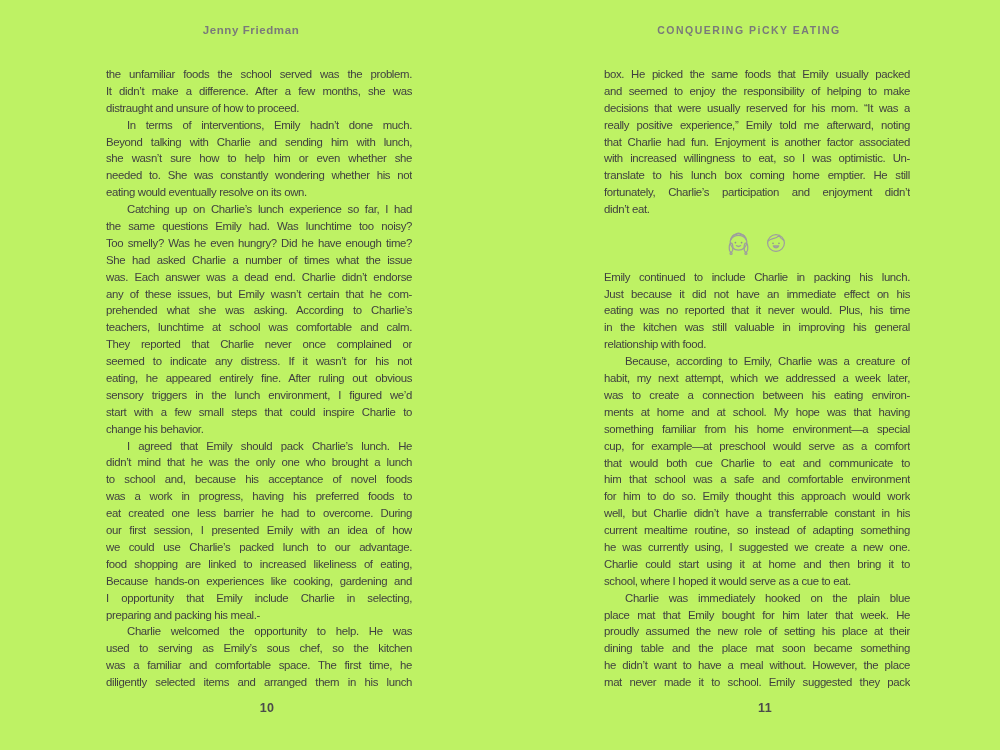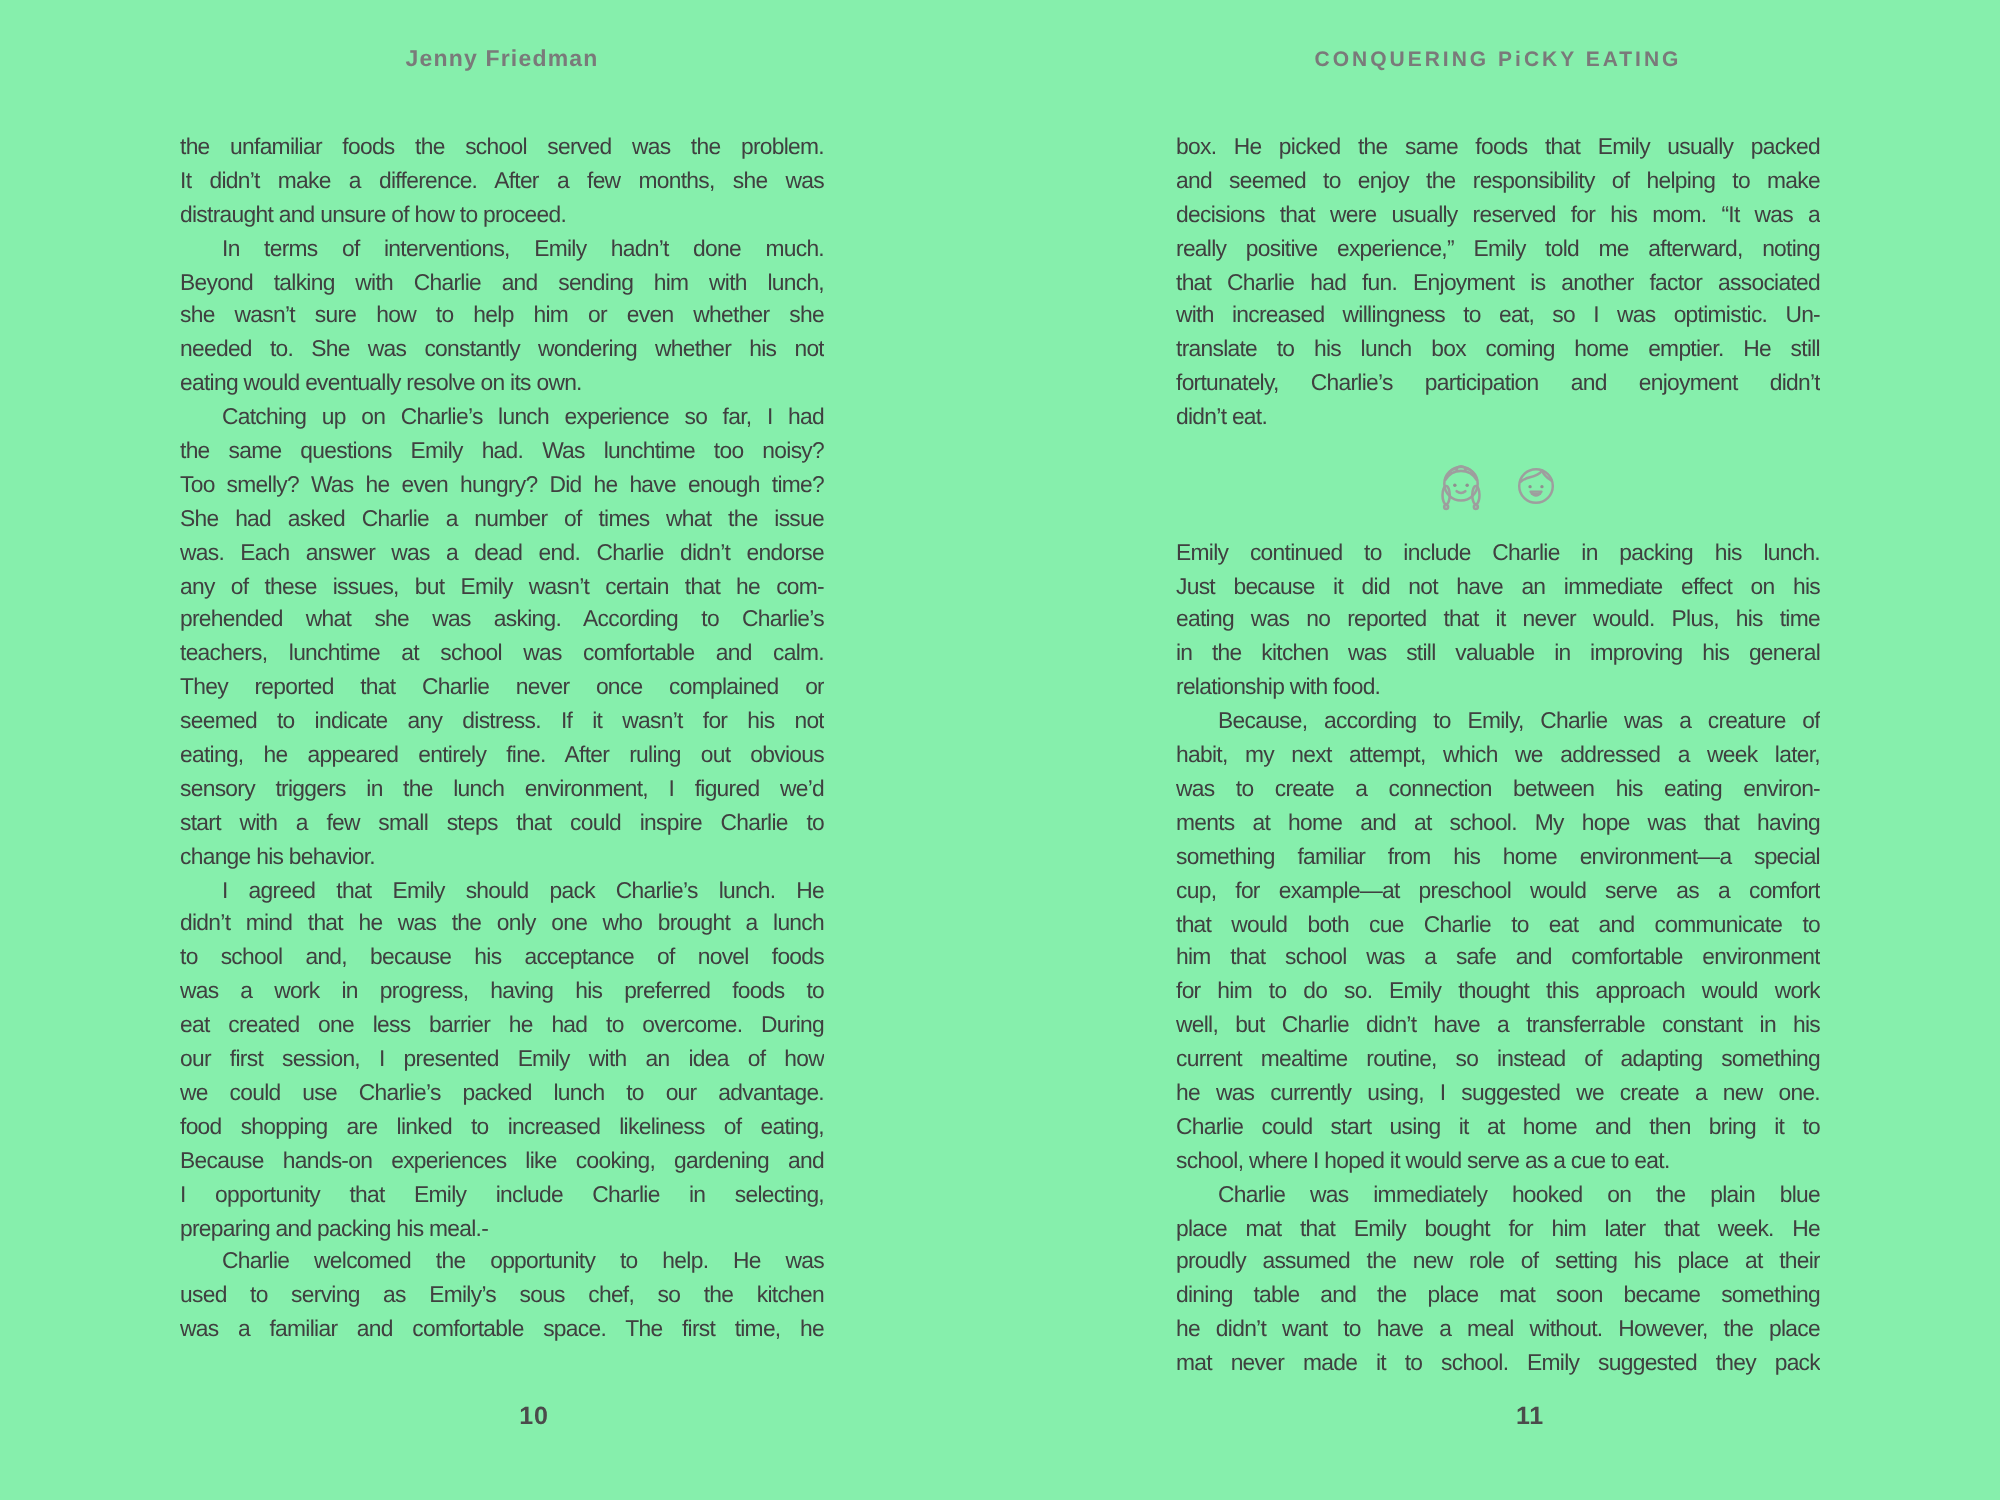--- a/index.html
+++ b/index.html
@@ -1,34 +1,34 @@
 <!DOCTYPE html>
 <html><head>
 <meta charset="utf-8">
 <style>
   html,body{margin:0;padding:0;background:#ffffff;}
   .spread{
     position:relative;
     width:1000px;height:750px;
-    background:#86efac;
+    background:#bef264;
     font-family:"Liberation Sans","DejaVu Sans",sans-serif;
     overflow:hidden;
   }
   .page{position:absolute;top:0;height:750px;width:322px;}
   .page.left{left:90px;}
   .page.right{left:588px;}
   .running-head{
     position:absolute;top:24px;left:0;width:100%;
     text-align:center;
     color:#7a7a7a;
     font-weight:700;
   }
   .running-head.author{font-size:11.5px;letter-spacing:0.6px;}
   .running-head.title{font-size:10.5px;letter-spacing:1.5px;}
-  .textblock{position:absolute;top:66px;left:0;right:0;}
+  .textblock{position:absolute;top:66px;left:16px;right:0;}
   .line{
     font-size:11.4px;
     letter-spacing:-0.35px;
     line-height:16.9px;
     height:16.9px;
     color:#404040;
     text-align:justify;
     overflow:hidden;
   }
   .line::after{content:"";display:inline-block;width:100%;height:0;vertical-align:top;}
@@ -83,20 +83,21 @@
         <div class="line">eat created one less barrier he had to overcome. During</div>
         <div class="line">our first session, I presented Emily with an idea of how</div>
         <div class="line">we could use Charlie’s packed lunch to our advantage.</div>
         <div class="line">food shopping are linked to increased likeliness of eating,</div>
         <div class="line">Because hands-on experiences like cooking, gardening and</div>
         <div class="line">I opportunity that Emily include Charlie in selecting,</div>
         <div class="line lastline">preparing and packing his meal.-</div>
         <div class="line indent">Charlie welcomed the opportunity to help. He was</div>
         <div class="line">used to serving as Emily’s sous chef, so the kitchen</div>
         <div class="line">was a familiar and comfortable space. The first time, he</div>
+        <div class="line">diligently selected items and arranged them in his lunch</div>
       </div>
     <footer class="folio">10</footer>
   </section>
 
   <section class="page right">
     <header class="running-head title">CONQUERING PiCKY EATING</header>
     <div class="textblock" id="right-col">
         <div class="line">box. He picked the same foods that Emily usually packed</div>
         <div class="line">and seemed to enjoy the responsibility of helping to make</div>
         <div class="line">decisions that were usually reserved for his mom. “It was a</div>

